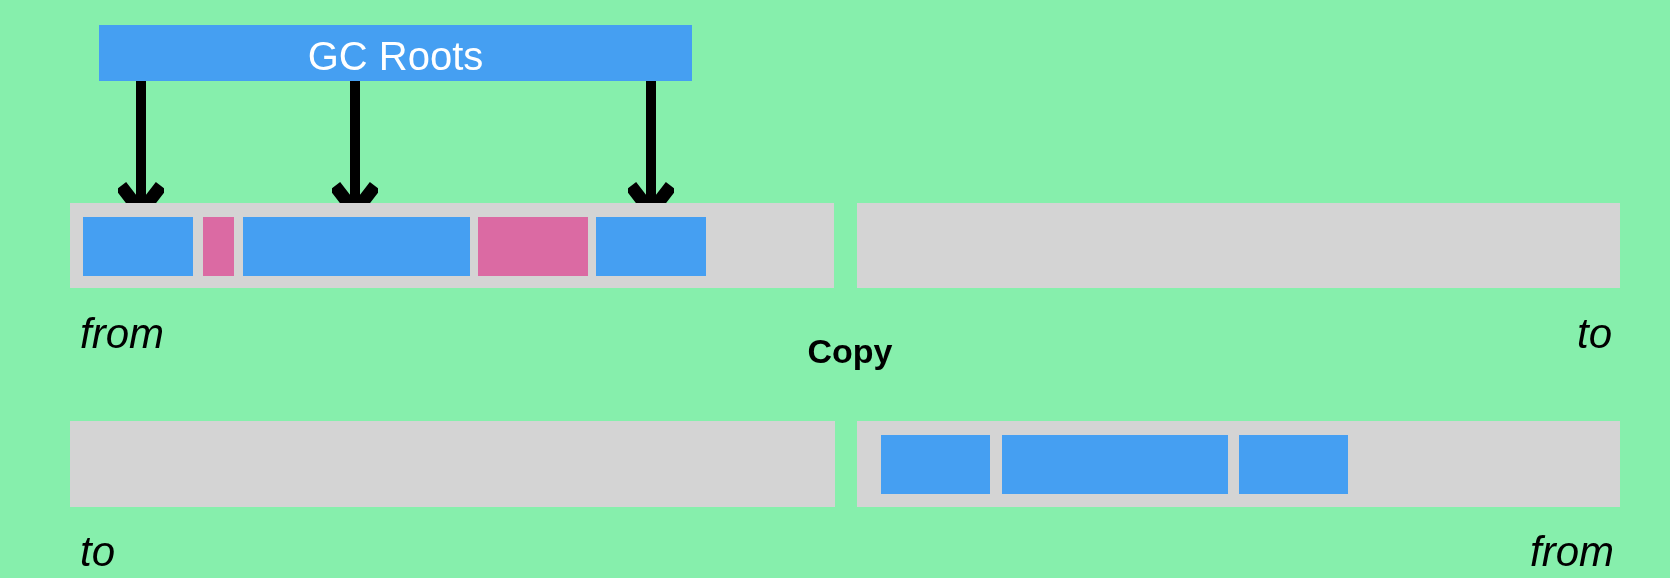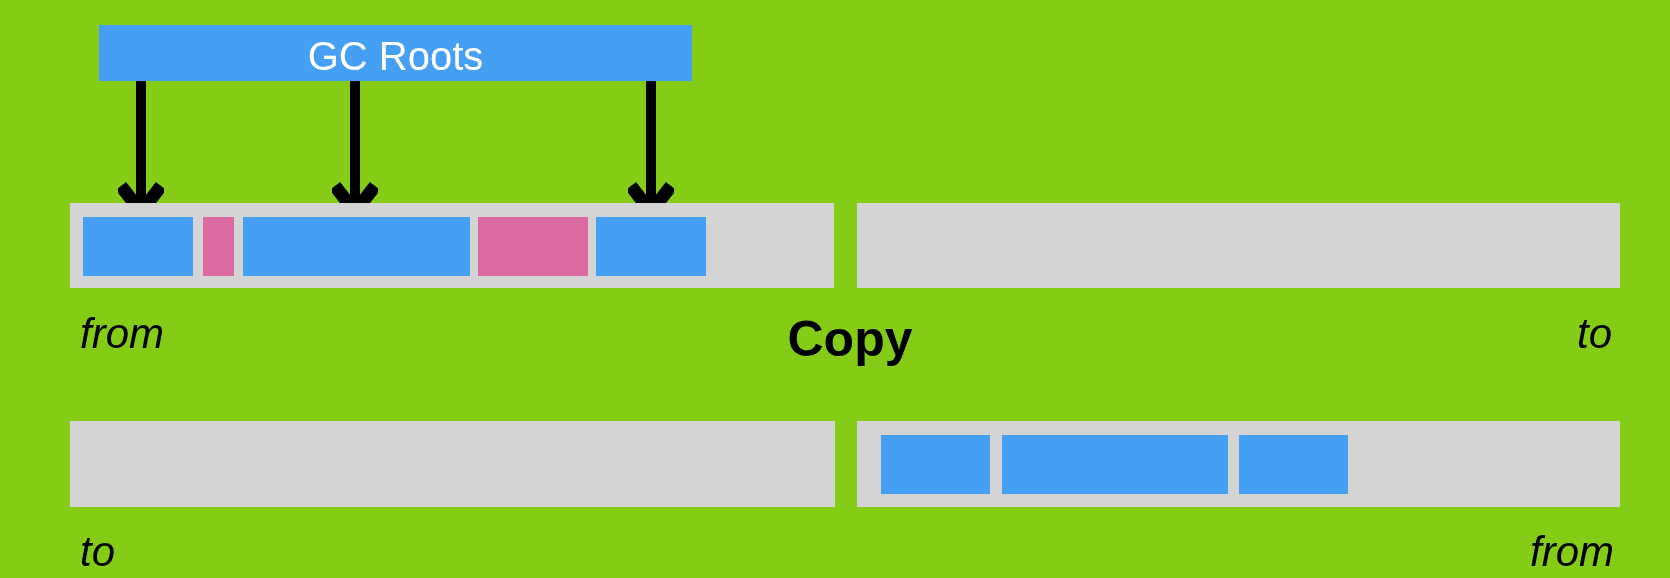--- a/index.html
+++ b/index.html
@@ -1,20 +1,20 @@
 <!DOCTYPE html>
 <html><head>
 <meta charset="utf-8">
 <style>
   html, body { margin: 0; padding: 0; background: #ffffff; }
   #canvas {
     position: relative;
     width: 1670px;
     height: 578px;
-    background: #84cc16;
+    background: #86efac;
     font-family: "Liberation Sans", sans-serif;
     overflow: hidden;
   }
   
   #gcroots-box {
     position: absolute;
     left: 99px; top: 25px;
     width: 593px; height: 56px;
     background: #459FF2;
     display: flex;
@@ -58,23 +58,23 @@
     color: #000000;
     white-space: nowrap;
     margin-top: 12px;
   }
   #label-from-top    { left: 80px;  top: 298px; }
   #label-to-top      { right: 58px; top: 298px; text-align: right; }
   #label-to-bottom   { left: 80px;  top: 516px; }
   #label-from-bottom { right: 56px; top: 516px; text-align: right; }
   #copy-label {
     position: absolute;
-    left: 850px; top: 310px;
+    left: 850px; top: 332px;
     transform: translateX(-50%);
-    font-size: 50px;
+    font-size: 34px;
     font-weight: 700;
     color: #000000;
   }
 </style>
 </head>
 <body>
 
 <div id="canvas">
 
   <div id="gcroots-box">

